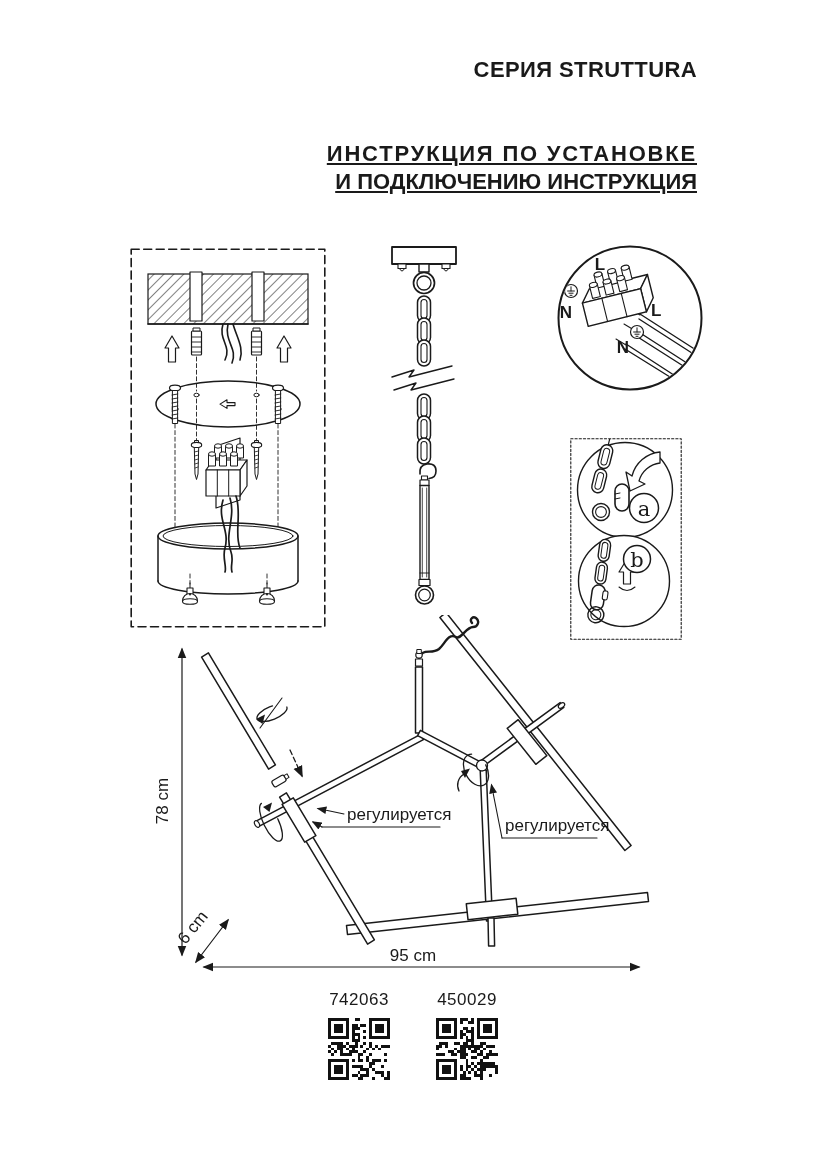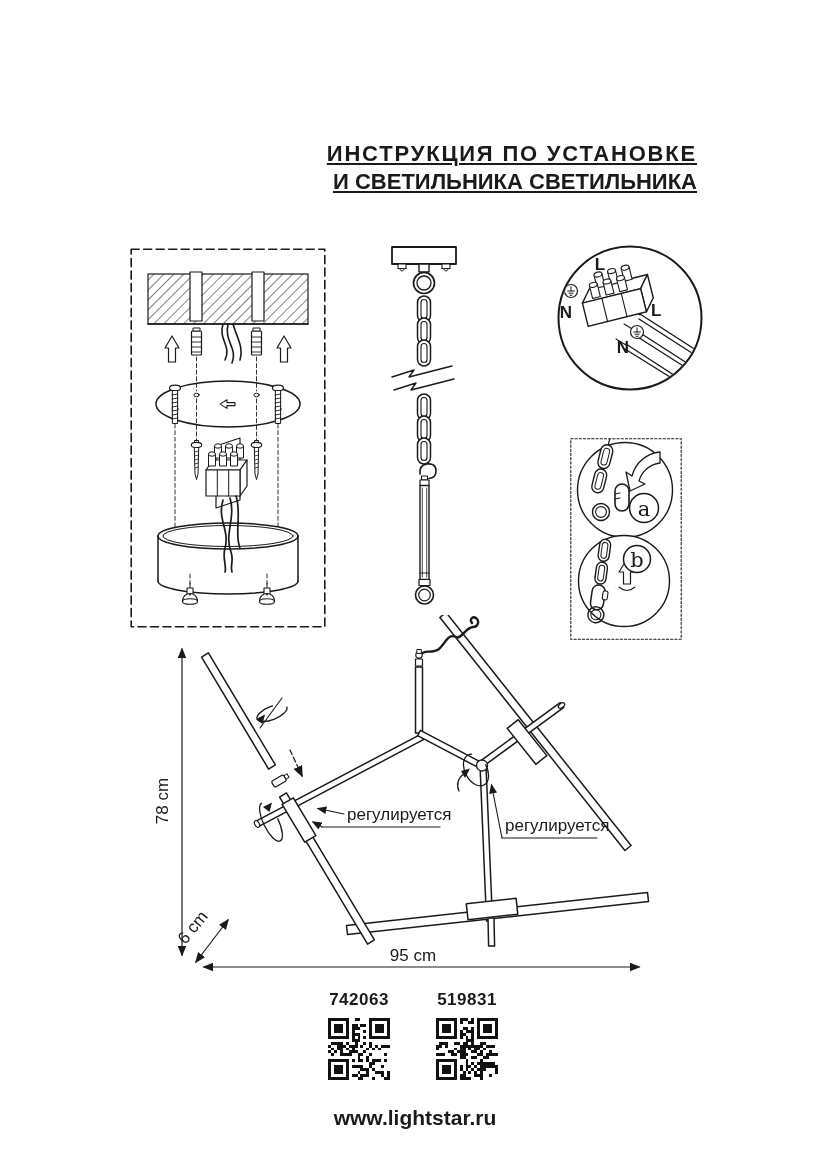--- a/index.html
+++ b/index.html
@@ -37,36 +37,37 @@
   .fk {fill:#1a1a1a;stroke:none;}
   text{font-family:"Liberation Sans",sans-serif;fill:#1a1a1a;}
   .dim{font-size:17px;}
   .lbl{font-size:17px;}
   .wlbl{font-size:17px;font-weight:bold;}
   .ser{font-family:"DejaVu Serif","Liberation Serif",serif;font-size:21px;}
 
   
   .qr-row{position:absolute;left:328px;top:990px;display:flex;gap:46px;}
   .qr{width:62px;text-align:center;}
-  .qr .code{font-weight:bold;font-size:17px;letter-spacing:.5px;margin-bottom:8px;}
+  .qr .code{font-weight:normal;font-size:17px;letter-spacing:.5px;margin-bottom:8px;}
   .qr svg{position:static;display:block;width:62px;height:62px;}
   .site{position:absolute;left:130px;top:1106px;width:570px;text-align:center;
         font-weight:bold;font-size:21px;}
 </style>
 </head>
 <body>
 
 <div class="page">
 
 
   <div class="series">
+    <div>СЕРИЯ STRUTTURA</div>
   </div>
   <div class="doctitle">
     <div class="t1">ИНСТРУКЦИЯ ПО УСТАНОВКЕ</div>
-    <div>И СВЕТИЛЬНИКА СВЕТИЛЬНИКА</div>
+    <div>И ПОДКЛЮЧЕНИЮ ИНСТРУКЦИЯ</div>
   </div>
 
   <svg style="left:130px;top:248px;" width="196" height="380" viewBox="0 0 196 380">
     <defs>
       <pattern id="ph" width="7" height="7" patternUnits="userSpaceOnUse" patternTransform="rotate(45)">
         <line x1="0" y1="0" x2="0" y2="7" stroke="#1a1a1a" stroke-width="1.1"></line>
       </pattern>
       <g id="anchor">
         <rect class="sf" x="61.5" y="83" width="10" height="24" rx="1" stroke-width="1.2"></rect>
         <rect class="sf" x="63" y="80" width="7" height="3" stroke-width="1"></rect>
@@ -551,21 +552,21 @@
             <path fill-rule="evenodd" d="M0,0 h21 v21 h-21 z m3,3 v15 h15 v-15 z"></path>
             <rect x="6" y="6" width="9" height="9"></rect>
             <path fill-rule="evenodd" d="M42,0 h21 v21 h-21 z m3,3 v15 h15 v-15 z"></path>
             <rect x="48" y="6" width="9" height="9"></rect>
             <path fill-rule="evenodd" d="M0,42 h21 v21 h-21 z m3,3 v15 h15 v-15 z"></path>
             <rect x="6" y="48" width="9" height="9"></rect>
           </g>
         </svg>
     </div>
     <div class="qr">
-      <div class="code">519831</div>
+      <div class="code">450029</div>
       <svg viewBox="0 0 63 63">
           <g fill="#111" shape-rendering="crispEdges">
             <rect x="24" y="0" width="3" height="3"></rect>
             <rect x="27" y="0" width="3" height="3"></rect>
             <rect x="30" y="0" width="3" height="3"></rect>
             <rect x="36" y="0" width="3" height="3"></rect>
             <rect x="24" y="3" width="3" height="3"></rect>
             <rect x="33" y="3" width="3" height="3"></rect>
             <rect x="36" y="3" width="3" height="3"></rect>
             <rect x="27" y="9" width="3" height="3"></rect>
@@ -692,14 +693,13 @@
             <rect x="6" y="6" width="9" height="9"></rect>
             <path fill-rule="evenodd" d="M42,0 h21 v21 h-21 z m3,3 v15 h15 v-15 z"></path>
             <rect x="48" y="6" width="9" height="9"></rect>
             <path fill-rule="evenodd" d="M0,42 h21 v21 h-21 z m3,3 v15 h15 v-15 z"></path>
             <rect x="6" y="48" width="9" height="9"></rect>
           </g>
         </svg>
     </div>
   </div>
 
-  <div class="site">www.lightstar.ru</div>
 </div>
 
 </body></html>

